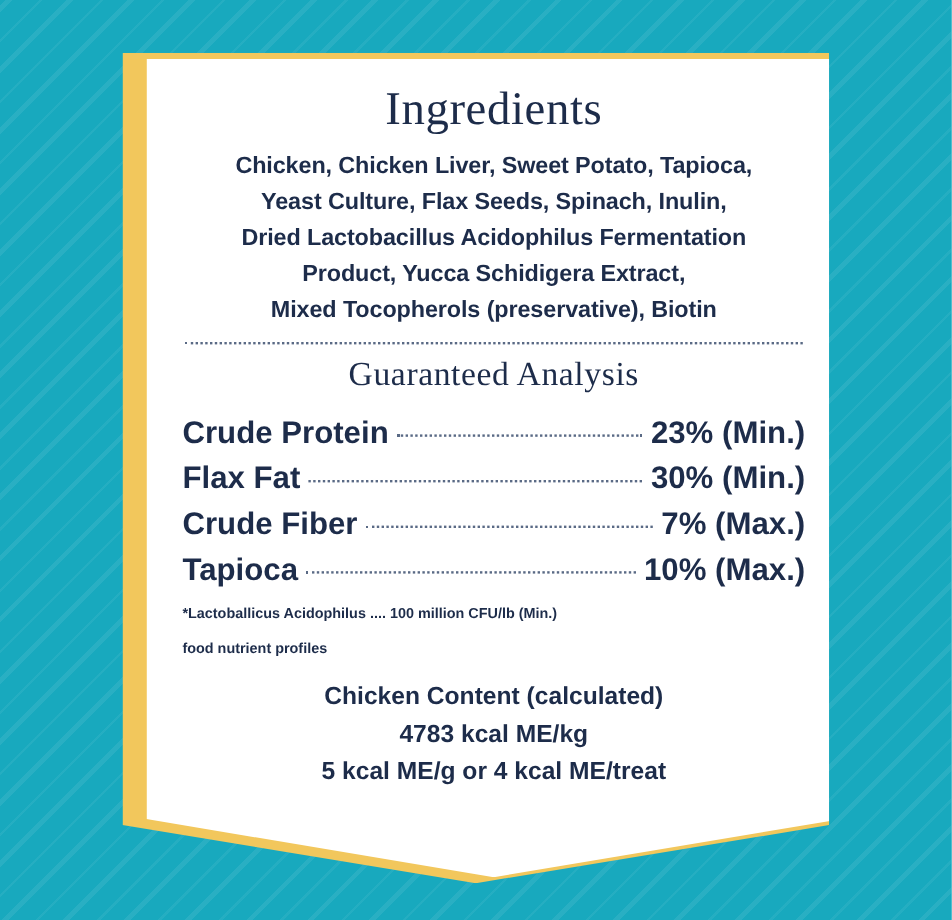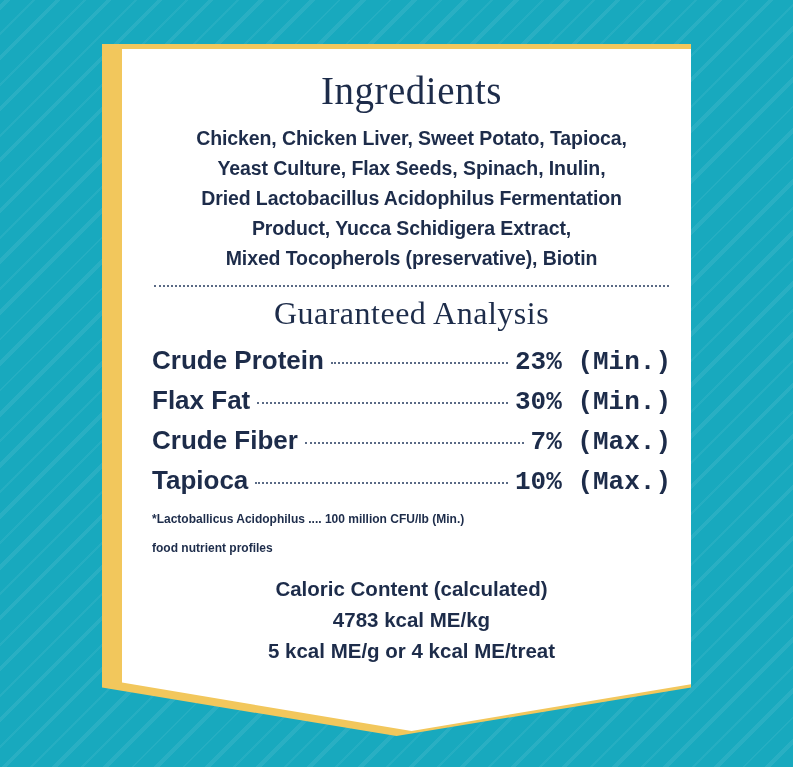--- a/index.html
+++ b/index.html
@@ -75,21 +75,21 @@
     margin: 0;
     letter-spacing: 0.5px;
   }
   #ingredients-title {
     font-size: 39px;
     line-height: 44px;
     margin-top: 20px;
     margin-bottom: 10px;
   }
   #analysis-title {
-    font-size: 32px;
+    font-size: 28px;
     line-height: 40px;
     margin-top: 6px;
     margin-bottom: 8px;
   }
 
   .ingredients-list {
     text-align: center;
     font-size: 19.5px;
     line-height: 30px;
     font-weight: bold;
@@ -121,21 +121,21 @@
     white-space: nowrap;
   }
   .ga-row .nutrient { flex: 0 0 auto; }
   .ga-row .leader {
     flex: 1 1 auto;
     margin: 0 7px 0 7px;
     border-bottom: 2px dotted #5a6a85;
     transform: translateY(-5px);
     min-width: 20px;
   }
-  .ga-row .value { flex: 0 0 auto; text-align: right; font-family: Liberation Mono, monospace; }
+  .ga-row .value { flex: 0 0 auto; text-align: right; }
 
   .footnote {
     font-size: 12px;
     line-height: 29px;
     font-weight: bold;
     color: #1d2c4a;
     padding: 0 4px;
     margin-top: 4px;
   }
   .footnote .fn-line { white-space: nowrap; }
@@ -194,21 +194,21 @@
             <span class="value">10% (Max.)</span>
           </div>
         </div>
 
         <div class="footnote">
           <div class="fn-line">*Lactoballicus Acidophilus .... 100 million CFU/lb (Min.)</div>
           <div class="fn-line">food nutrient profiles</div>
         </div>
 
         <div class="caloric">
-          <div>Caloric Content (calculated)</div>
+          <div>Chicken Content (calculated)</div>
           <div>4783 kcal ME/kg</div>
           <div>5 kcal ME/g or 4 kcal ME/treat</div>
         </div>
 
       </div>
     </div>
   </div>
 </div>
 
 </body></html>

